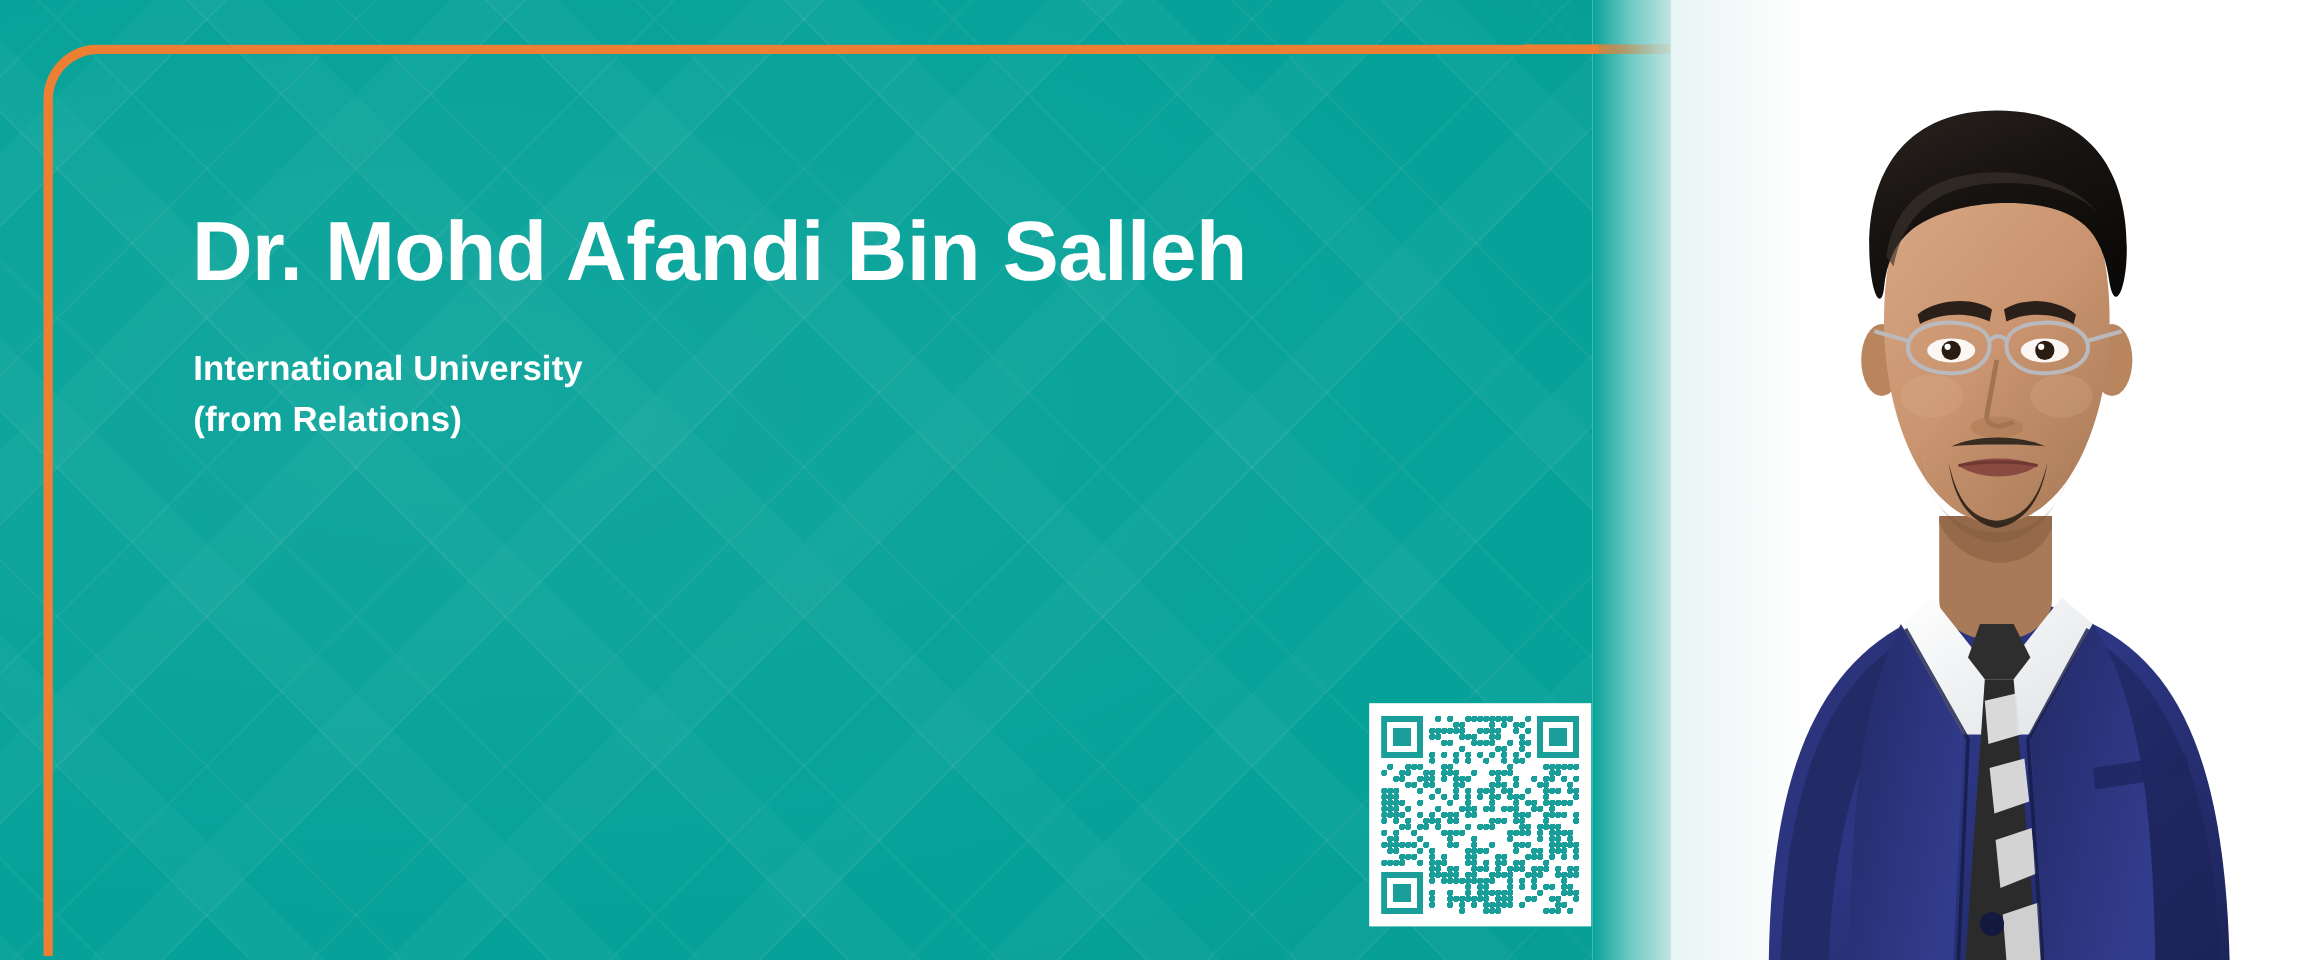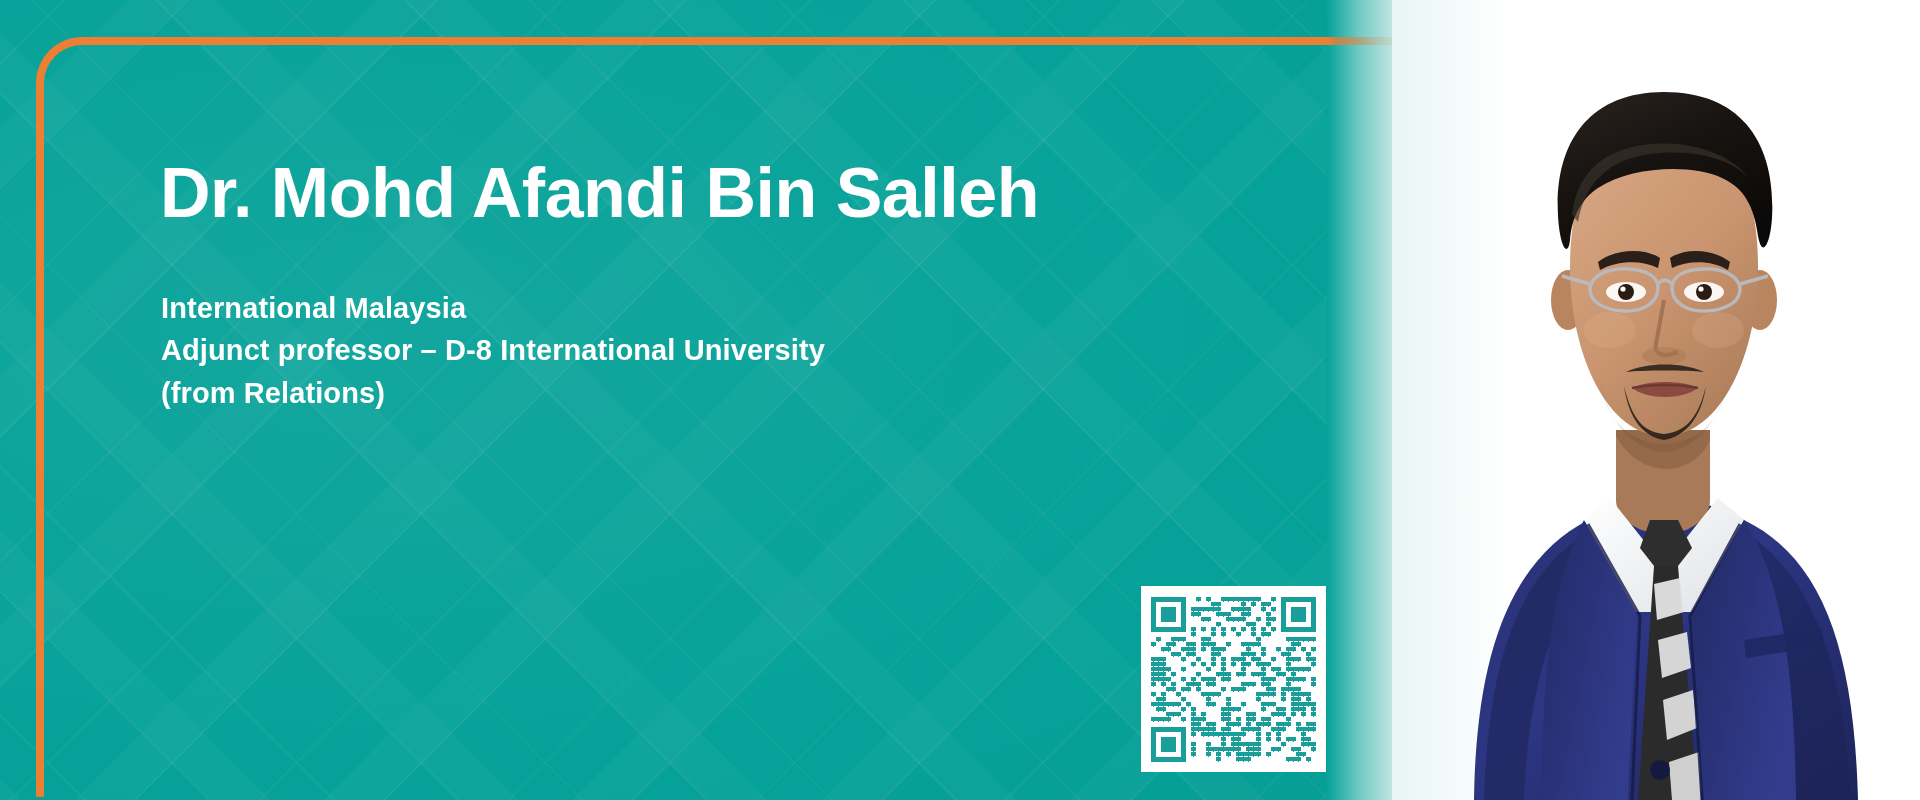--- a/index.html
+++ b/index.html
@@ -56,21 +56,21 @@
     position:absolute;left:1270px;top:37px;width:62px;height:8px;
     background:#ec7f33;
   }
   .orange-fadeout{
     position:absolute;left:1327px;top:37px;width:86px;height:8px;
     background:linear-gradient(90deg, rgba(236,127,51,.92) 0%, rgba(236,127,51,.55) 32%, rgba(236,127,51,.18) 62%, rgba(236,127,51,0) 100%);
   }
 
   
   .title{
-    position:absolute;left:160px;top:156px;
+    position:absolute;left:160px;top:172px;
     color:#ffffff;
     font-size:70px;line-height:1.06;
     font-weight:700;letter-spacing:-0.5px;
     white-space:nowrap;
   }
   .subtitle{
     position:absolute;left:161px;top:287px;
     color:#ffffff;
     font-size:29px;line-height:1.46;
     font-weight:700;letter-spacing:0.1px;
@@ -112,22 +112,21 @@
 
   <div class="fade-strip"></div>
 
   <div class="orange-frame"></div>
   <div class="orange-extend"></div>
   <div class="orange-fadeout"></div>
 
   <div class="title">Dr. Mohd Afandi Bin Salleh</div>
 
   <div class="subtitle">
-    <span class="ln">International Malaysia</span>
-    <span class="ln">Adjunct professor – D-8 International University</span>
+    <span class="ln">International University</span>
     <span class="ln">(from Relations)</span>
   </div>
 
 
   <div class="qr-card">
     <svg class="qr-inner" viewBox="0 0 33 33" shape-rendering="crispEdges" aria-hidden="true">
       <g id="qr-modules">
           <rect x="0" y="0" width="1" height="1" fill="#1a9e9a"></rect>
           <rect x="1" y="0" width="1" height="1" fill="#1a9e9a"></rect>
           <rect x="2" y="0" width="1" height="1" fill="#1a9e9a"></rect>

